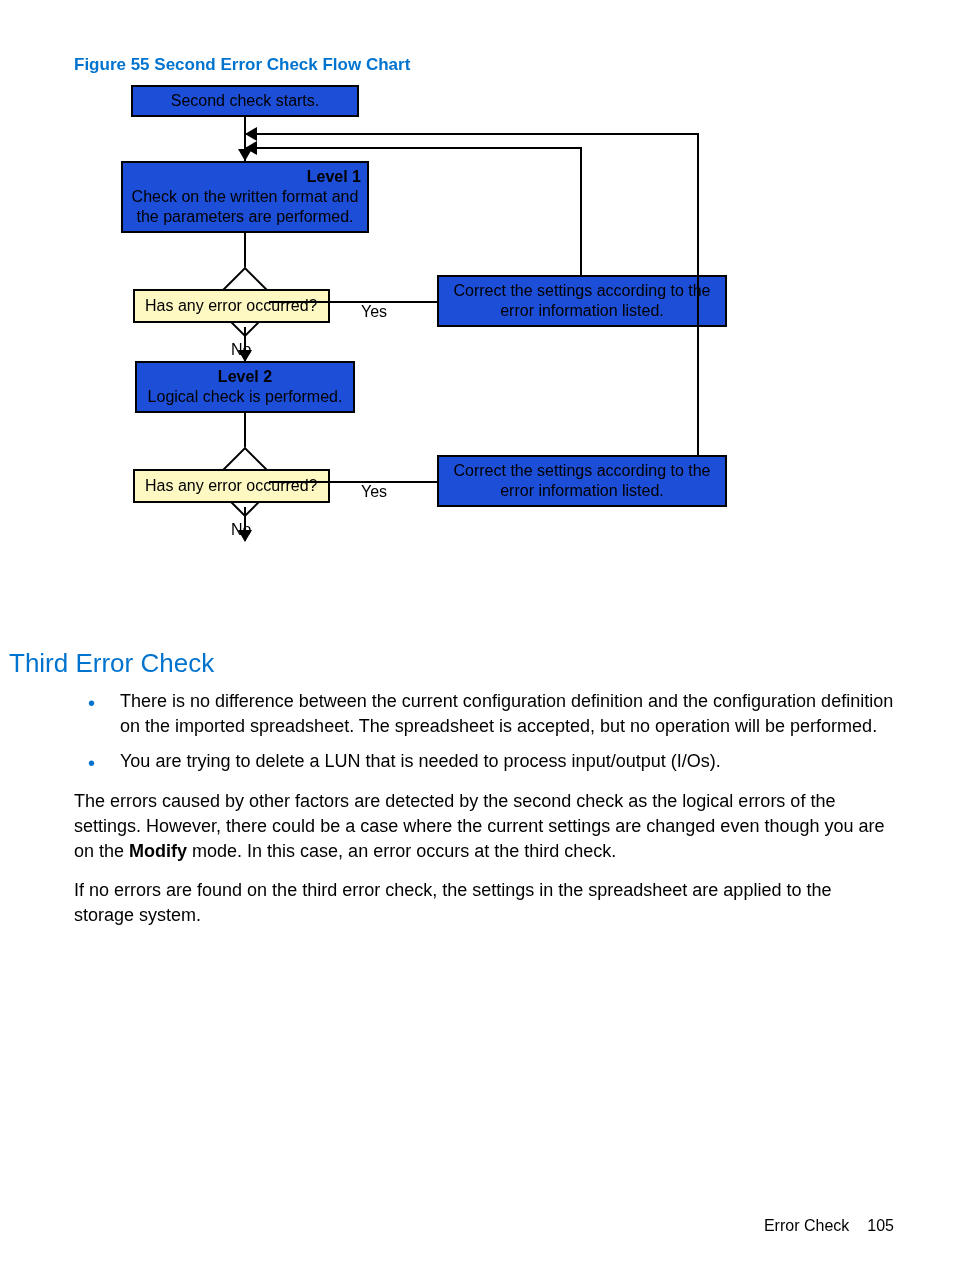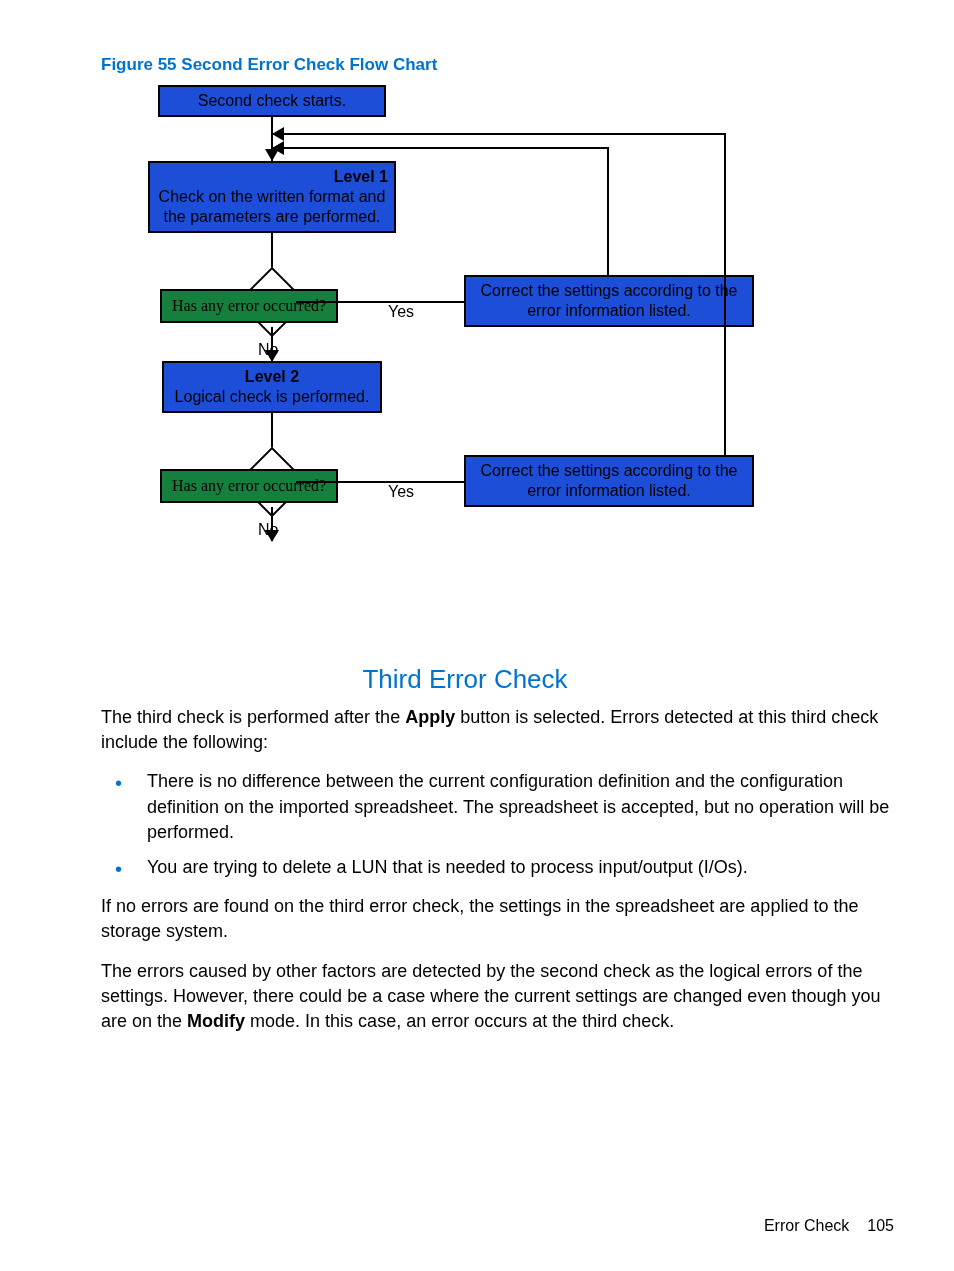--- a/index.html
+++ b/index.html
@@ -12,21 +12,21 @@
     font-stretch: condensed;
     color: #000;
     background: #fff;
     position: relative;
   }
   .page {
     position: relative;
     width: 954px;
     height: 1271px;
     box-sizing: border-box;
-    padding: 55px 60px 0 101px;
+    padding: 55px 60px 0 74px;
   }
   .figure-caption {
     font-weight: bold;
     color: #0073cf;
     font-size: 17px;
     margin-bottom: 10px;
     margin-left: 0;
   }
   .flowchart {
     position: relative;
@@ -54,23 +54,23 @@
     width: 50px;
     height: 50px;
     border: 2px solid #000;
     background: #fff;
     transform: rotate(45deg);
     box-sizing: border-box;
   }
   .diamond-label {
     position: absolute;
     border: 2px solid #000;
-    background: #15803d;
+    background: #fef9c3;
     text-align: center;
-    font-family: Liberation Serif, serif;
+    font-family: Liberation Sans, sans-serif;
     font-size: 16px;
     padding: 6px 10px;
     box-sizing: border-box;
     white-space: nowrap;
   }
   .arrowhead-down {
     position: absolute;
     width: 0; height: 0;
     border-left: 7px solid transparent;
     border-right: 7px solid transparent;
@@ -95,24 +95,23 @@
   }
   .small-label {
     position: absolute;
     font-family: Arial, Helvetica, sans-serif;
     font-size: 16px;
   }
   .section-heading {
     font-size: 26px;
     color: #0073cf;
     font-weight: normal;
-    margin: 44px 0 10px -65px;
-    font-family: "Arial Narrow", "Helvetica Neue", Helvetica, Arial, sans-serif;
-    font-stretch: condensed;
-    text-align: center;
+    margin: 28px 0 10px -65px;
+    font-family: "Arial Narrow", "Helvetica Neue", Helvetica, Arial, sans-serif;
+    font-stretch: condensed;
   }
   .body-para {
     font-size: 18px;
     line-height: 1.4;
     margin: 0 0 14px 0;
     font-family: "Arial Narrow", "Helvetica Neue", Helvetica, Arial, sans-serif;
     font-stretch: condensed;
   }
   .body-para .bold { font-weight: bold; font-stretch: condensed; }
   ul.body-list {
@@ -214,32 +213,29 @@
 
     <div class="vline" style="left:145px; top:422px; height:34px;"></div>
     <div class="small-label" style="left:132px; top:436px;">No</div>
     <div class="arrowhead-down" style="left:139px; top:445px;"></div>
 
 
   </div>
 
   <h2 class="section-heading">Third Error Check</h2>
 
-  <p class="body-para">
-    <span>The third check is performed after the </span><span class="bold">Apply</span><span> button is selected. Errors detected at this third check include the following:</span>
-  </p>
 
   <ul class="body-list">
     <li>There is no difference between the current configuration definition and the configuration definition on the imported spreadsheet. The spreadsheet is accepted, but no operation will be performed.</li>
     <li>You are trying to delete a LUN that is needed to process input/output (I/Os).</li>
   </ul>
 
-  <p class="body-para">If no errors are found on the third error check, the settings in the spreadsheet are applied to the storage system.</p>
-
   <p class="body-para">
     <span>The errors caused by other factors are detected by the second check as the logical errors of the settings. However, there could be a case where the current settings are changed even though you are on the </span><span class="bold">Modify</span><span> mode. In this case, an error occurs at the third check.</span>
   </p>
 
+  <p class="body-para">If no errors are found on the third error check, the settings in the spreadsheet are applied to the storage system.</p>
+
   <div class="footer">
     <span>Error Check</span><span class="pagenum">105</span>
   </div>
 
 </div>
 
 </body></html>

